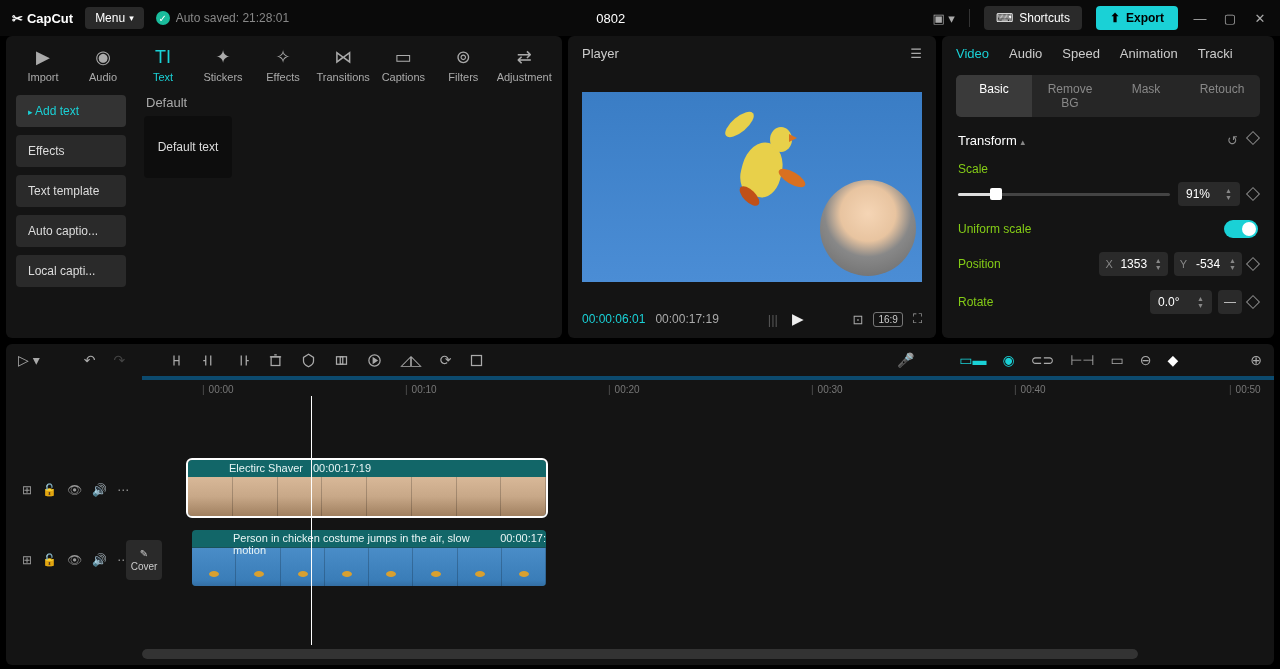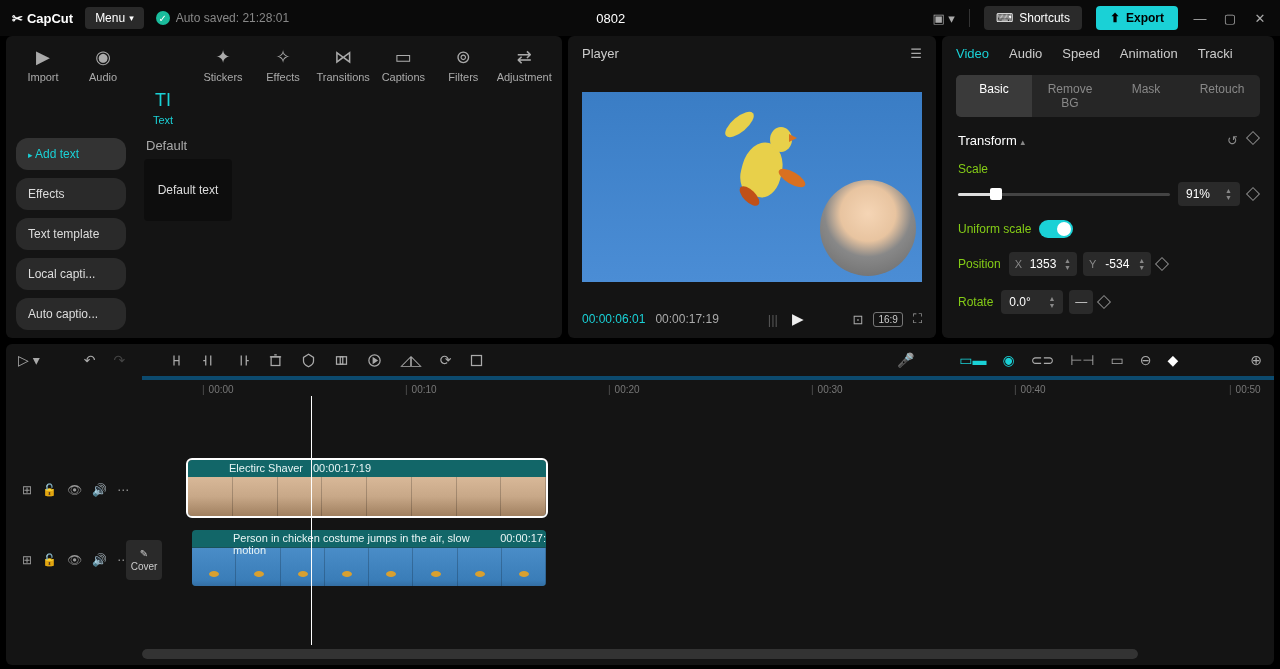--- a/index.html
+++ b/index.html
@@ -15,25 +15,25 @@
 .shortcuts-btn { background: #2a2a2a; color: #fff; padding: 5px 12px; border-radius: 4px; display: flex; align-items: center; gap: 6px; font-size: 12px; }
 .export-btn { background: #1ad1d6; color: #000; padding: 5px 14px; border-radius: 4px; display: flex; align-items: center; gap: 6px; font-weight: 600; font-size: 12px; }
 .win-ctrl { color: #aaa; cursor: pointer; width: 16px; display: inline-block; text-align: center; }
 .vline { width: 1px; height: 18px; background: #333; }
 
 .main-area { display: flex; height: 302px; gap: 6px; padding: 0 6px; }
 
 .left-panel { width: 556px; background: #141414; border-radius: 6px; display: flex; flex-direction: column; }
 .media-tabs { display: flex; padding: 6px 10px 0; gap: 6px; }
 .media-tab { display: flex; flex-direction: column; align-items: center; gap: 3px; padding: 4px 6px; color: #aaa; cursor: pointer; font-size: 11px; min-width: 54px; }
-.media-tab.active { color: #1ad1d6; margin-top: 43px; }
+.media-tab.active { color: #1ad1d6; }
 .media-tab-icon { font-size: 18px; height: 22px; display: flex; align-items: center; }
 .left-body { display: flex; flex: 1; }
 .left-sidebar { width: 130px; padding: 8px 10px; display: flex; flex-direction: column; gap: 8px; }
-.sidebar-btn { background: #2a2a2a; color: #ddd; padding: 9px 12px; border-radius: 12px; font-size: 12px; cursor: pointer; text-align: left; white-space: nowrap; overflow: hidden; text-overflow: ellipsis; }
+.sidebar-btn { background: #2a2a2a; color: #ddd; padding: 9px 12px; border-radius: 4px; font-size: 12px; cursor: pointer; text-align: left; white-space: nowrap; overflow: hidden; text-overflow: ellipsis; }
 .sidebar-btn.active { background: #333; color: #1ad1d6; }
 .sidebar-btn.active::before { content: "▸ "; font-size: 9px; }
 .left-content { flex: 1; padding: 8px; }
 .content-label { color: #aaa; font-size: 13px; margin-bottom: 6px; padding-left: 2px; }
 .text-thumb { width: 88px; height: 62px; background: #0d0d0d; border-radius: 4px; display: flex; align-items: center; justify-content: center; color: #ddd; font-size: 12px; }
 
 .player-panel { width: 368px; background: #141414; border-radius: 6px; display: flex; flex-direction: column; }
 .player-header { display: flex; justify-content: space-between; align-items: center; padding: 10px 14px; color: #ccc; font-size: 13px; }
 .player-viewport { flex: 1; display: flex; align-items: center; justify-content: center; padding: 0 10px; }
 .video-frame { width: 340px; height: 190px; background: linear-gradient(to bottom, #3a7dc5 0%, #4b8dd5 100%); position: relative; overflow: hidden; }
@@ -58,21 +58,21 @@
 .right-tab.active { color: #1ad1d6; font-weight: 500; }
 .sub-tabs { display: flex; padding: 6px 14px; gap: 6px; }
 .sub-tab-group { background: #262626; border-radius: 5px; display: flex; flex: 1; overflow: hidden; }
 .sub-tab { padding: 7px 14px; color: #888; font-size: 12px; cursor: pointer; flex: 1; text-align: center; }
 .sub-tab.active { background: #3a3a3a; color: #fff; }
 .props { padding: 10px 16px; display: flex; flex-direction: column; gap: 14px; }
 .prop-header { display: flex; justify-content: space-between; align-items: center; color: #fff; font-weight: 500; font-size: 13px; }
 .prop-icons { display: flex; gap: 10px; color: #888; }
 .diamond { width: 10px; height: 10px; border: 1.5px solid #888; transform: rotate(45deg); display: inline-block; cursor: pointer; }
 .reset-icon { cursor: pointer; }
-.prop-row { display: flex; align-items: center; gap: 8px; }
+.prop-row { display: flex; align-items: center; justify-content: space-between; gap: 8px; }
 .prop-label { color: #84cc16; font-size: 12px; }
 .slider-track { flex: 1; height: 3px; background: #444; position: relative; border-radius: 2px; }
 .slider-fill { position: absolute; height: 100%; background: #ddd; border-radius: 2px; }
 .slider-thumb { position: absolute; top: -5px; width: 12px; height: 12px; background: #fff; border-radius: 2px; transform: translateX(-50%); }
 .num-input { background: #2a2a2a; color: #fff; padding: 5px 8px; border-radius: 4px; font-size: 12px; width: 62px; display: flex; align-items: center; justify-content: space-between; }
 .num-steppers { display: flex; flex-direction: column; font-size: 7px; line-height: 7px; color: #888; cursor: pointer; }
 .toggle { width: 34px; height: 18px; background: #1ad1d6; border-radius: 9px; position: relative; cursor: pointer; }
 .toggle-knob { position: absolute; right: 2px; top: 2px; width: 14px; height: 14px; background: #fff; border-radius: 50%; }
 .pos-inputs { display: flex; gap: 6px; align-items: center; }
 .pos-field { background: #2a2a2a; border-radius: 4px; display: flex; align-items: center; padding: 5px 6px; gap: 6px; }
@@ -187,22 +187,22 @@
         <div class="media-tab">
           <div class="media-tab-icon">⇄</div>
           <div>Adjustment</div>
         </div>
       </div>
     <div class="left-body">
       <div class="left-sidebar" id="text-sidebar">
           <div class="sidebar-btn active">Add text</div>
           <div class="sidebar-btn">Effects</div>
           <div class="sidebar-btn">Text template</div>
+          <div class="sidebar-btn">Auto captio...</div>
           <div class="sidebar-btn">Local capti...</div>
-          <div class="sidebar-btn">Auto captio...</div>
         </div>
       <div class="left-content">
         <div class="content-label">Default</div>
         <div class="text-thumb">Default text</div>
       </div>
     </div>
   </div>
 
   <div class="player-panel">
     <div class="player-header">

